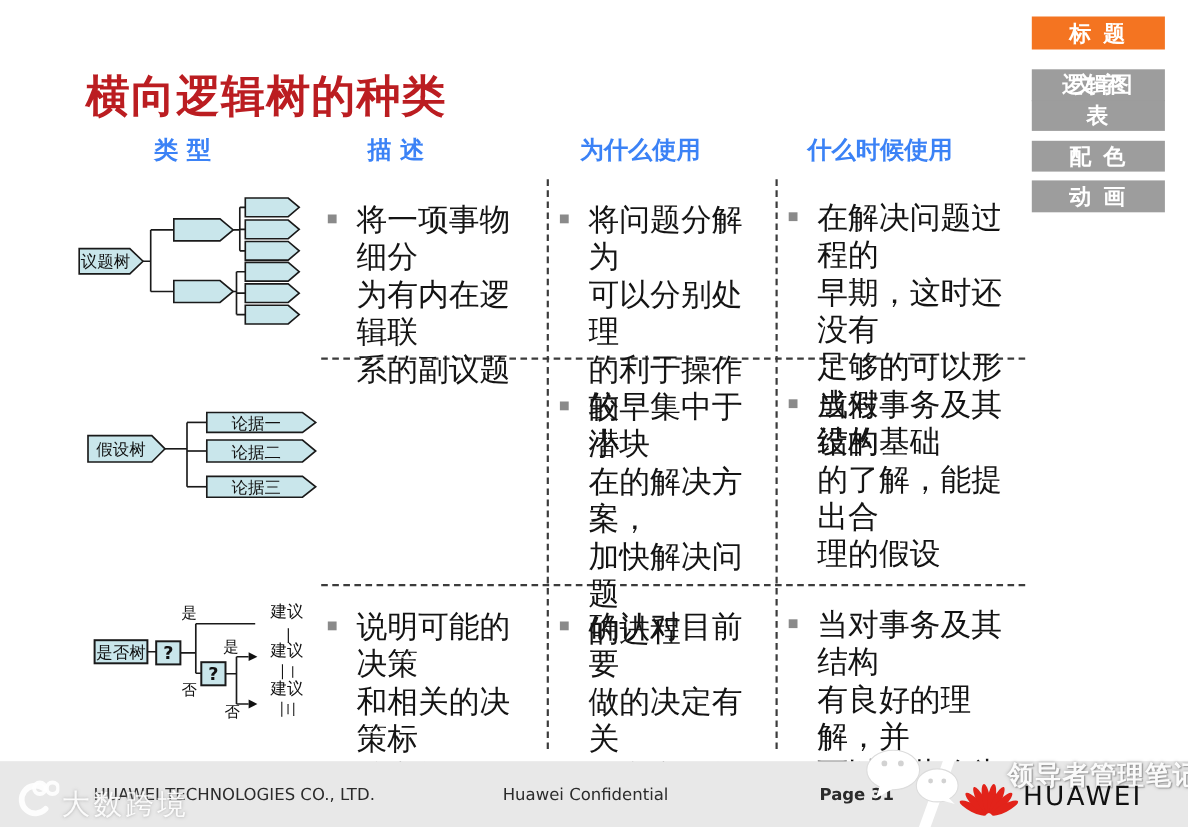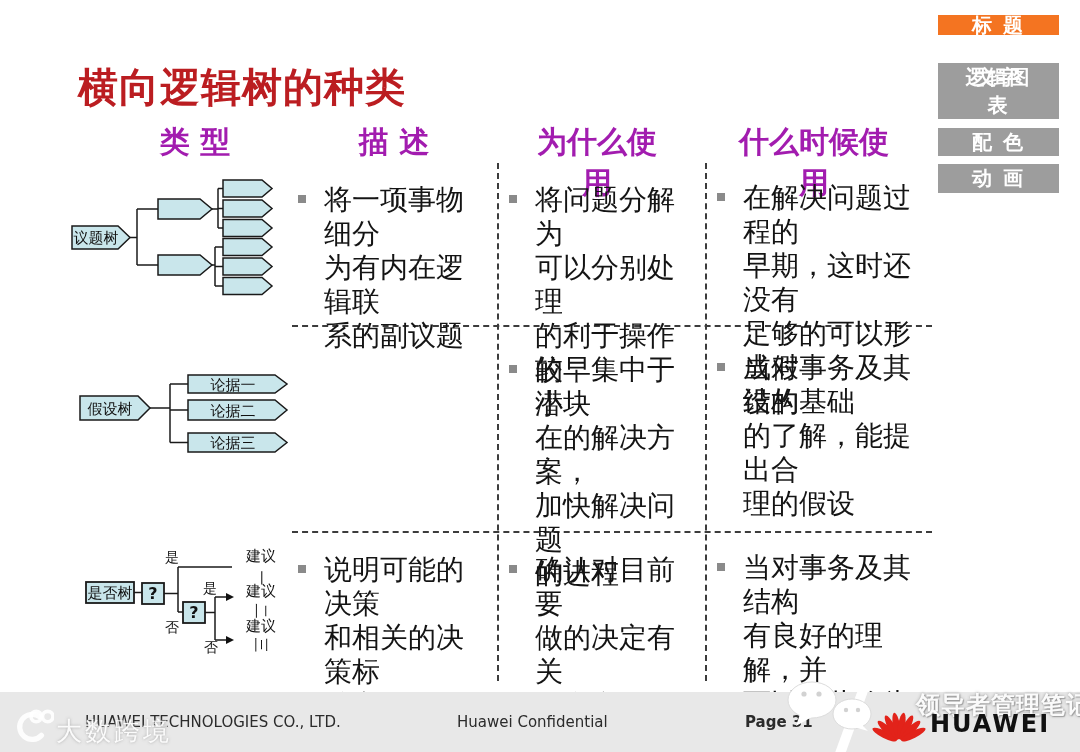--- a/index.html
+++ b/index.html
@@ -1,40 +1,40 @@
 <!DOCTYPE html>
 <html><head>
 <meta charset="utf-8">
 <style>
   html,body{margin:0;padding:0;background:#ffffff;}
   body{font-family:"DejaVu Sans","Liberation Sans",sans-serif;}
   .slide{position:relative;width:1080px;height:752px;background:#ffffff;overflow:hidden;}
   .abs{position:absolute;}
   .title{left:78px;top:60px;font-size:40px;font-weight:bold;color:#BB1D21;letter-spacing:1px;}
-  .hdr{font-size:30px;font-weight:bold;color:#a21caf;text-align:center;}
+  .hdr{font-size:22px;font-weight:bold;color:#3b82f6;}
   .vdash{border-left:2px dashed #3c3c3c;width:0;}
   .hdash{border-top:2px dashed #3c3c3c;height:0;}
   .cell{display:flex;gap:18px;align-items:flex-start;}
   .bullet{width:8px;height:8px;background:#8a8a8a;margin-top:12px;flex:none;}
   .cell-text{font-size:28px;line-height:34px;color:#141414;white-space:pre-line;}
   .nav-btn{position:absolute;left:938px;width:121px;display:flex;align-items:center;justify-content:center;
            color:#fff;font-weight:bold;font-size:20px;letter-spacing:2px;background:#9D9D9D;cursor:pointer;}
   .nav-active{background:#F47421;}
   .nav-overlap{position:relative;margin-top:10px;}
   .nav-overlap span{position:absolute;inset:0;display:flex;align-items:center;justify-content:center;}
   svg .shape{fill:#C9E6EB;stroke:#1a1a1a;stroke-width:1.5;}
   svg .box{fill:#C9E6EB;stroke:#1a1a1a;stroke-width:1.8;}
   svg .ln{stroke:#1a1a1a;stroke-width:1.5;fill:none;}
   svg text{font-family:"DejaVu Sans",sans-serif;fill:#111;}
   .tree-label{font-size:15px;text-anchor:middle;}
   .qmark{font-size:16px;font-weight:bold;text-anchor:middle;}
   .yn{font-size:14px;text-anchor:middle;}
   .footer-bar{left:0;top:692px;width:1080px;height:60px;background:#E8E8E8;}
   .footer-text{font-size:15px;color:#2b2b2b;}
-  .brand-word{left:930px;top:710px;font-size:24px;font-weight:bold;color:#111;letter-spacing:2px;}
+  .brand-word{left:930px;top:710px;font-size:24px;font-weight:normal;color:#111;letter-spacing:2px;}
   .wm-right{left:916px;top:689px;font-size:24px;font-weight:bold;color:rgba(255,255,255,0.95);
             letter-spacing:1px;text-shadow:0 0 3px rgba(140,140,140,0.9),1px 1px 1px rgba(140,140,140,0.7);white-space:nowrap;}
   .wm-left{left:56px;top:714px;font-size:26px;font-weight:normal;color:rgba(255,255,255,0.92);
            letter-spacing:3px;text-shadow:0 0 3px rgba(150,150,150,0.8);}
   .slash{left:848px;top:666px;width:10px;height:104px;background:#fff;transform:rotate(20deg);}
 </style>
 </head>
 <body>
 
 <div class="slide">
@@ -172,21 +172,21 @@
 键意义的问题</div>
   </div>
   <div class="abs cell" style="left:717px;top:551px;width:200px;">
     <div class="bullet"></div>
     <div class="cell-text">当对事务及其结构
 有良好的理解，并
 可以将此作为沟通
 工具</div>
   </div>
 
-  <div class="nav-btn nav-active" style="top:15px;height:20px;">标 题</div>
+  <div class="nav-btn nav-active" style="top:15px;height:30px;">标 题</div>
   <div class="nav-btn nav-overlap" style="top:53px;height:29px;">
     <span>逻辑图</span>
     <span>文字</span>
   </div>
   <div class="nav-btn" style="top:91px;height:28px;">表</div>
   <div class="nav-btn" style="top:128px;height:28px;">配 色</div>
   <div class="nav-btn" style="top:164px;height:29px;">动 画</div>
 
   <div class="abs footer-bar"></div>
   <div class="abs footer-text" style="left:85px;top:713px;">HUAWEI TECHNOLOGIES CO., LTD.</div>

